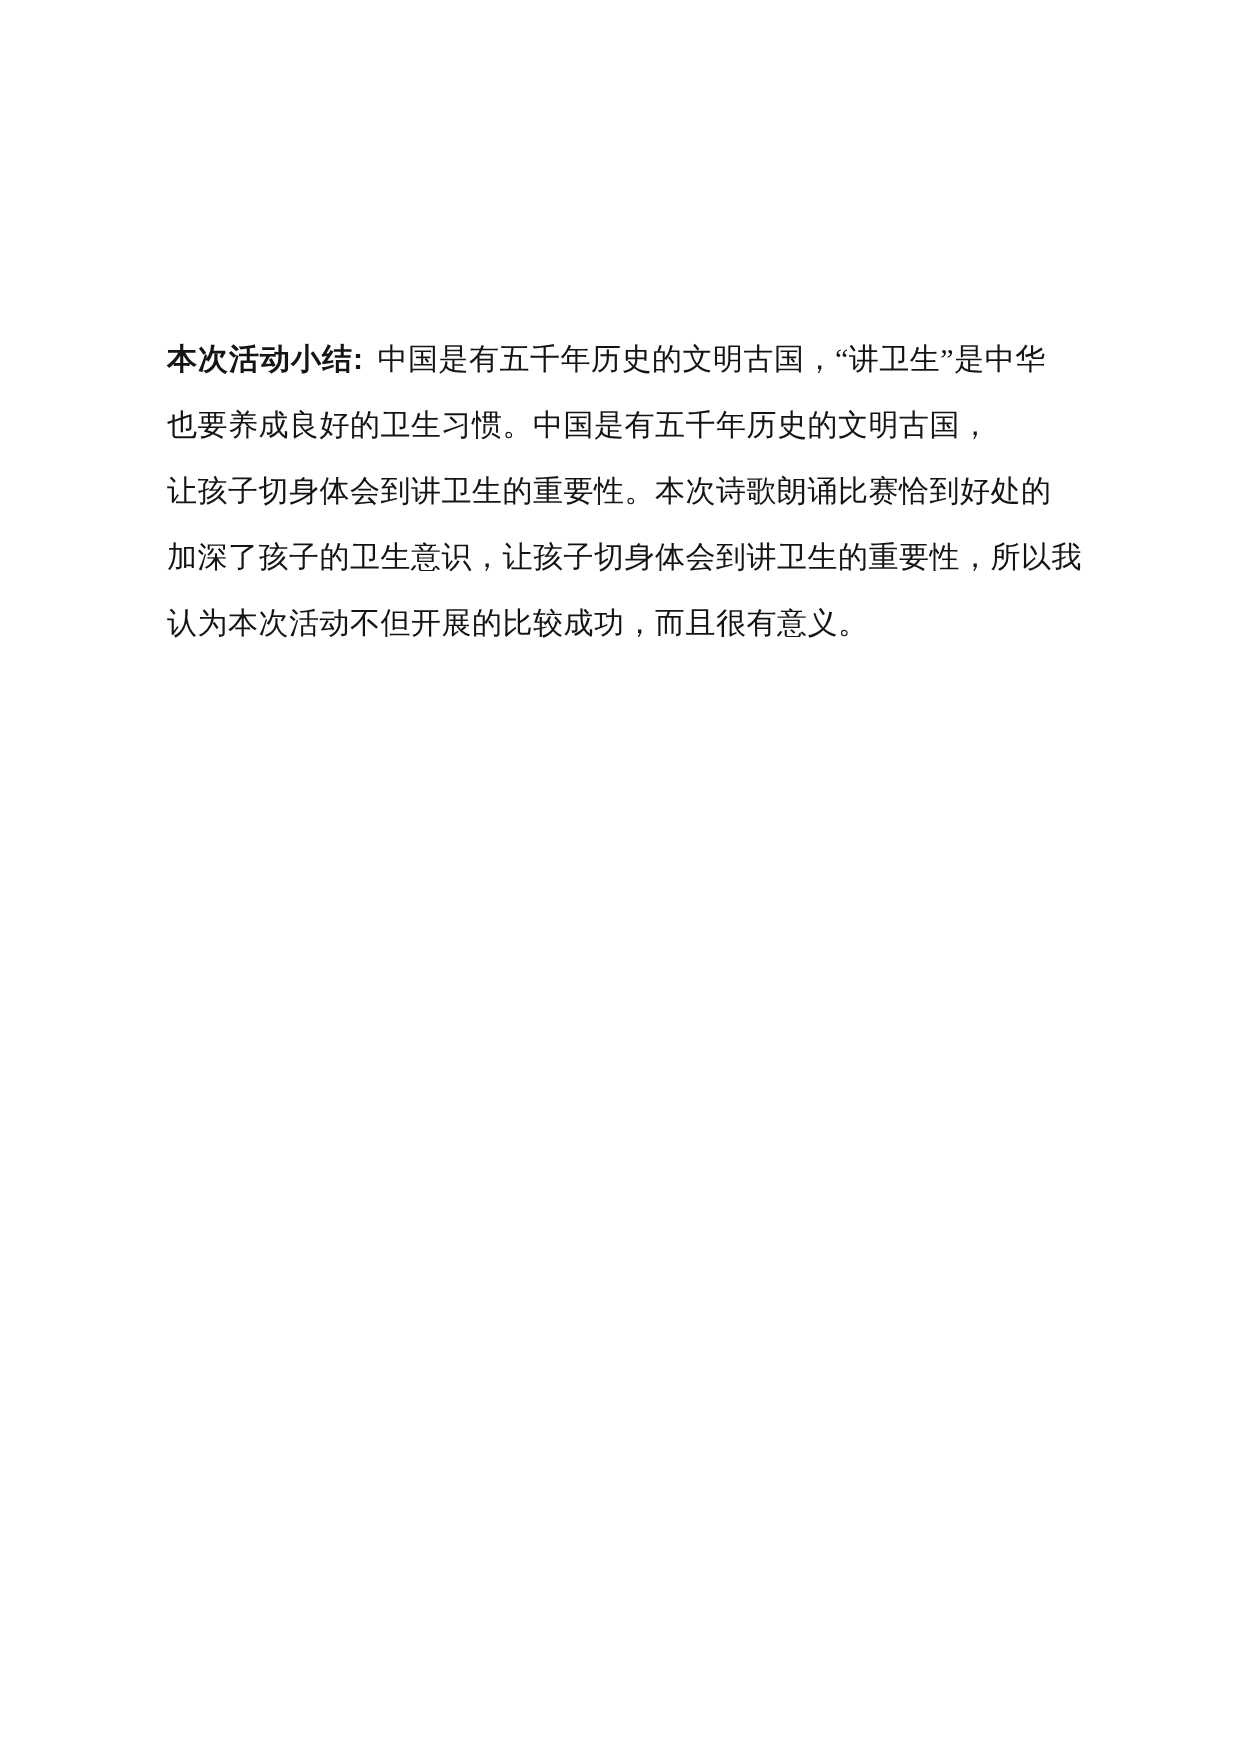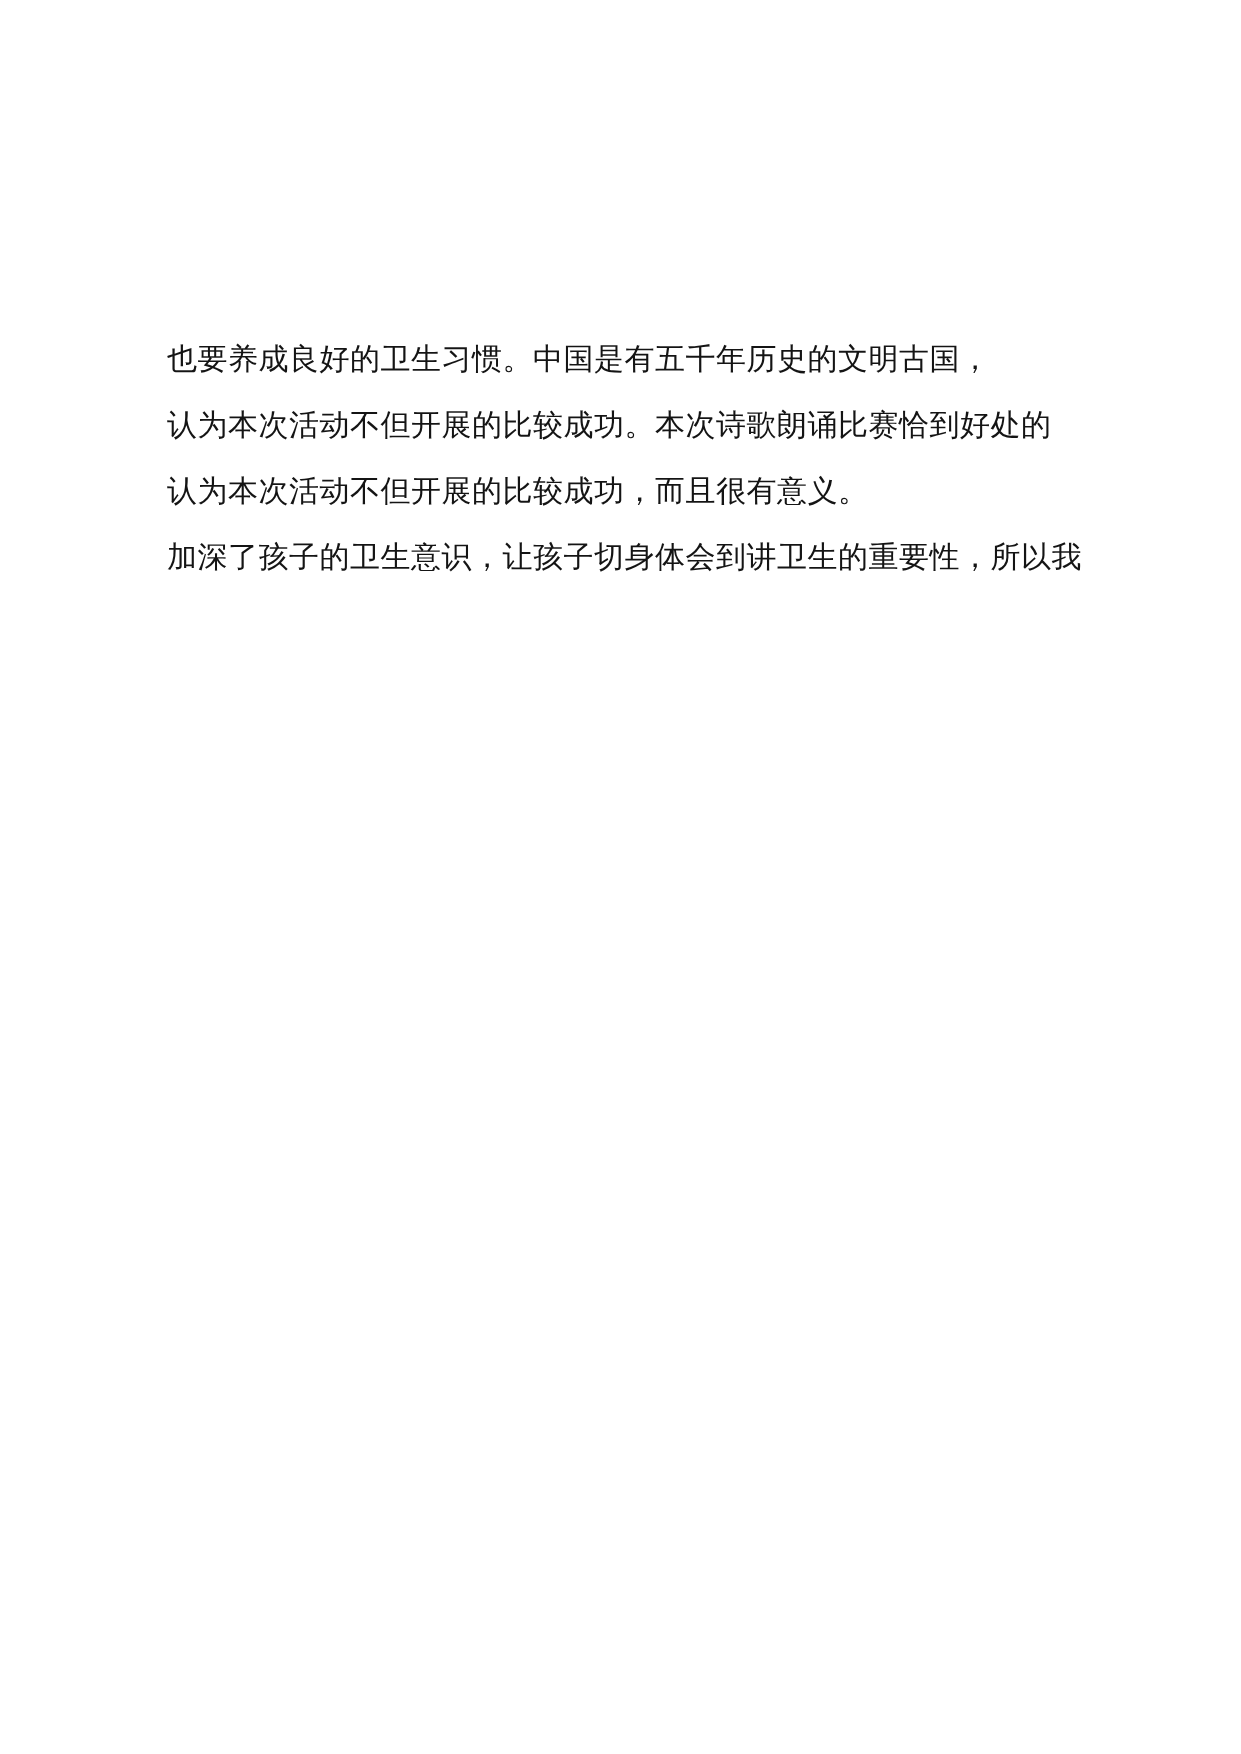--- a/index.html
+++ b/index.html
@@ -42,18 +42,21 @@
     font-weight: 700;
     margin-right: 0.45em;
     letter-spacing: 1px;
   }
 </style>
 </head>
 <body>
 
 <div class="page">
   <div class="paragraph">
+    <div class="line">
+      <span class="label">本次活动小结:</span><span>中国是有五千年历史的文明古国，“讲卫生”是中华</span>
+    </div>
     <div class="line">也要养成良好的卫生习惯。中国是有五千年历史的文明古国，</div>
-    <div class="line">认为本次活动不但开展的比较成功。本次诗歌朗诵比赛恰到好处的</div>
+    <div class="line">让孩子切身体会到讲卫生的重要性。本次诗歌朗诵比赛恰到好处的</div>
+    <div class="line">加深了孩子的卫生意识，让孩子切身体会到讲卫生的重要性，所以我</div>
     <div class="line last">认为本次活动不但开展的比较成功，而且很有意义。</div>
-    <div class="line">加深了孩子的卫生意识，让孩子切身体会到讲卫生的重要性，所以我</div>
   </div>
 </div>
 
 </body></html>

